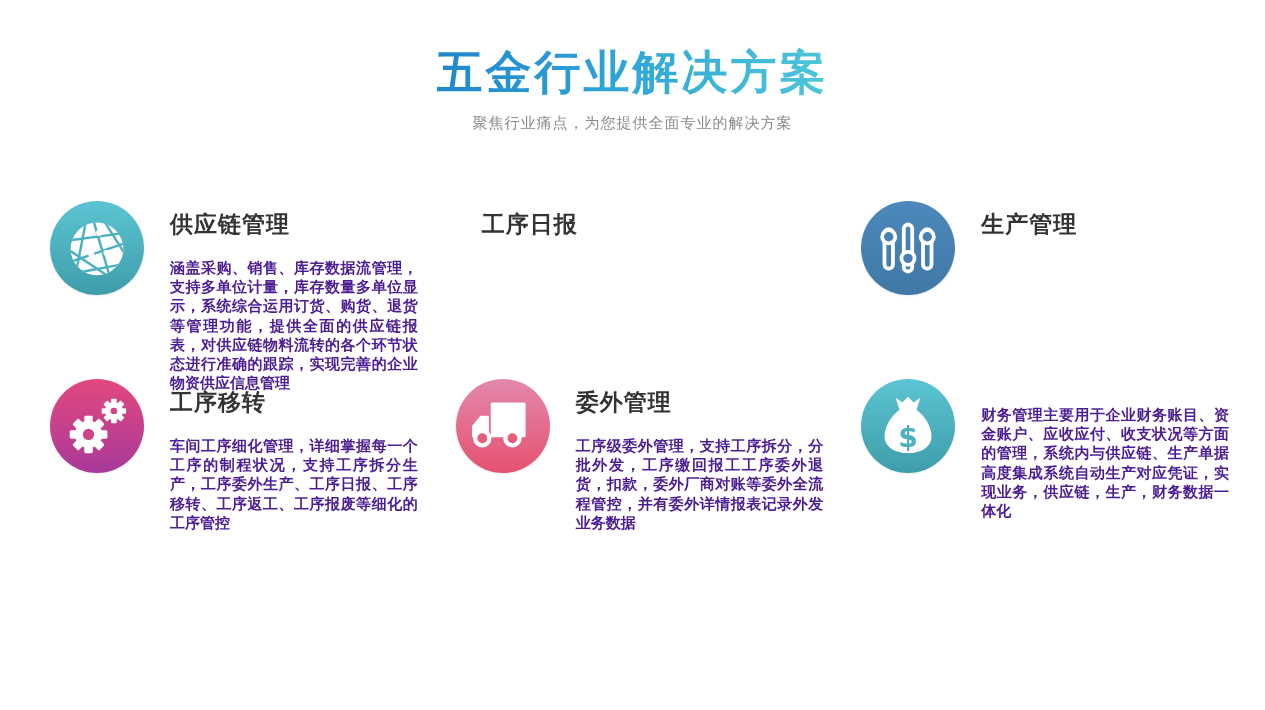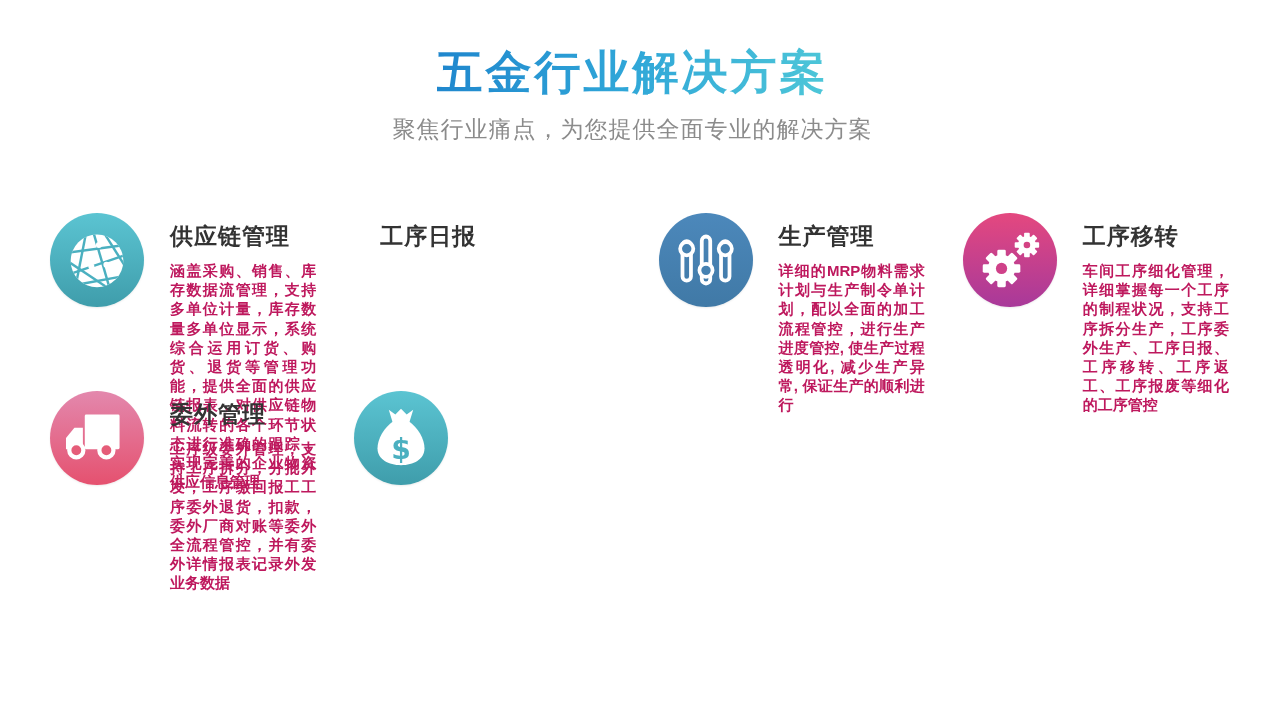--- a/index.html
+++ b/index.html
@@ -10,41 +10,41 @@
     font-family:"Liberation Sans","DejaVu Sans",sans-serif;
   }
   .header { text-align:center; padding-top:44px; }
   .page-title {
     display:inline-block;
     font-size:46px; font-weight:bold; letter-spacing:3px; line-height:56px;
     background:linear-gradient(100deg,#1f86cd 0%,#2fa6d8 48%,#4ec7d8 100%);
     -webkit-background-clip:text; background-clip:text;
     color:transparent; -webkit-text-fill-color:transparent;
   }
-  .page-subtitle { margin-top:14px; font-size:23px; color:#8b8b8b; letter-spacing:1px; }
+  .page-subtitle { margin-top:14px; font-size:15px; color:#8b8b8b; letter-spacing:1px; }
   .grid {
     margin:68px 36px 0 50px;
-    display:grid; grid-template-columns:1fr 1fr 1fr 1fr;
+    display:grid; grid-template-columns:1fr 1fr 1fr;
     grid-template-rows:178px 175px auto;
     column-gap:38px;
   }
   .card { display:flex; align-items:flex-start; }
   .icon-wrap {
     flex:0 0 94px; width:94px; height:94px; border-radius:50%;
     box-shadow:0 1px 2px rgba(0,0,0,.08);
   }
   .icon-wrap svg { width:94px; height:94px; display:block; }
   .c-teal    { background:linear-gradient(180deg,#5bc4d2 0%,#3f9dab 100%); }
   .c-blue    { background:linear-gradient(180deg,#4c88bb 0%,#4079a6 100%); }
   .c-magenta { background:linear-gradient(180deg,#e4487f 0%,#a8399a 100%); }
   .c-pink    { background:linear-gradient(180deg,#e388ad 0%,#e5516f 100%); }
   .card-text { margin-left:26px; padding-top:8px; }
   .card-title { font-size:23px; font-weight:bold; color:#333333; letter-spacing:1px; }
   .card-body {
-    margin-top:9px; font-size:15px; font-weight:bold; color:#be185d;
+    margin-top:18px; font-size:15px; font-weight:bold; color:#4c1d95;
     line-height:1.28; text-align:justify;
   }
 </style>
 </head>
 <body>
 
 <div class="page">
 
   <div class="header">
     <h1 class="page-title">五金行业解决方案</h1>
@@ -96,21 +96,20 @@
             <rect x="45.5" y="25" width="9" height="50" rx="4.5"></rect>
             <rect x="66" y="30" width="9" height="42" rx="4.5"></rect>
             <circle cx="29.5" cy="38" r="7" fill="#4681b1"></circle>
             <circle cx="50" cy="61" r="7" fill="#4681b1"></circle>
             <circle cx="70.5" cy="38" r="7" fill="#4681b1"></circle>
           </g>
         </svg>
       </div>
       <div class="card-text">
         <div class="card-title">生产管理</div>
-        <div class="card-body">详细的MRP物料需求计划与生产制令单计划，配以全面的加工流程管控，进行生产进度管控, 使生产过程透明化, 减少生产异常, 保证生产的顺利进行</div>
       </div>
     </div>
 
     <div class="card">
       <div class="icon-wrap c-magenta">
         <svg viewBox="0 0 100 100">
           <g transform="translate(41,59)" fill="#ffffff">
             <g>
               <rect x="-4.5" y="-20" width="9" height="9" rx="1.5"></rect>
               <rect x="-4.5" y="-20" width="9" height="9" rx="1.5" transform="rotate(45)"></rect>
@@ -163,17 +162,18 @@
 
     <div class="card">
       <div class="icon-wrap c-teal">
         <svg viewBox="0 0 100 100">
           <path d="M37 20l7 5 6-6 6 6 7-5-4 13H41z" fill="#ffffff"></path>
           <path d="M42 32h16c10 7 17 19 17 29 0 12-12 18-25 18S25 73 25 61c0-10 7-22 17-29z" fill="#ffffff"></path>
           <text x="50" y="72" text-anchor="middle" font-size="30" font-weight="bold" fill="#4bb0c0" font-family="DejaVu Sans,sans-serif">$</text>
         </svg>
       </div>
       <div class="card-text">
+        <div class="card-body">财务管理主要用于企业财务账目、资金账户、应收应付、收支状况等方面的管理，系统内与供应链、生产单据高度集成系统自动生产对应凭证，实现业务，供应链，生产，财务数据一体化</div>
       </div>
     </div>
 
   </div>
 </div>
 
 </body></html>

